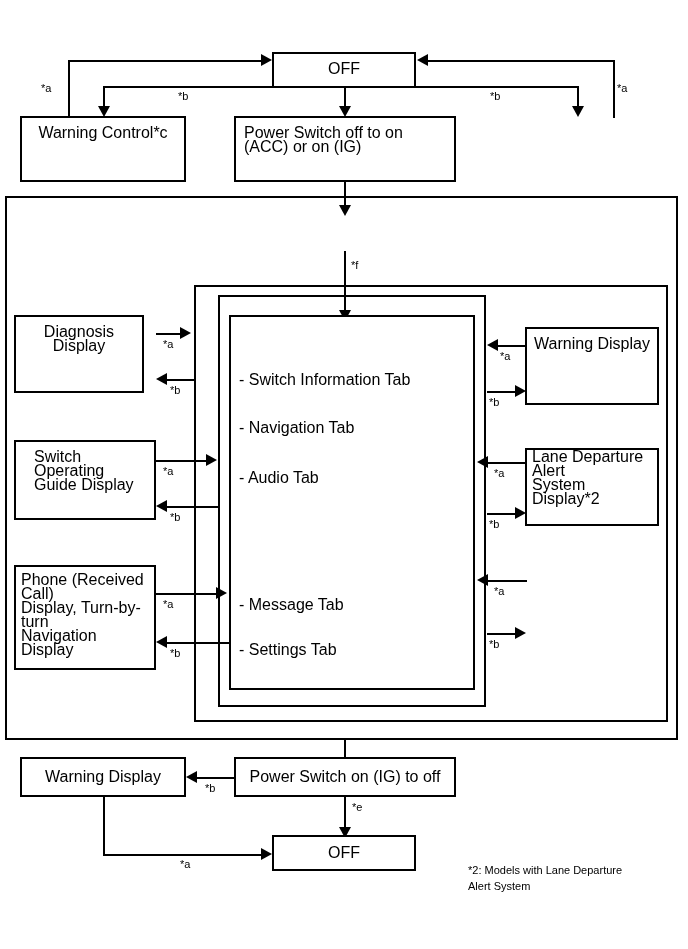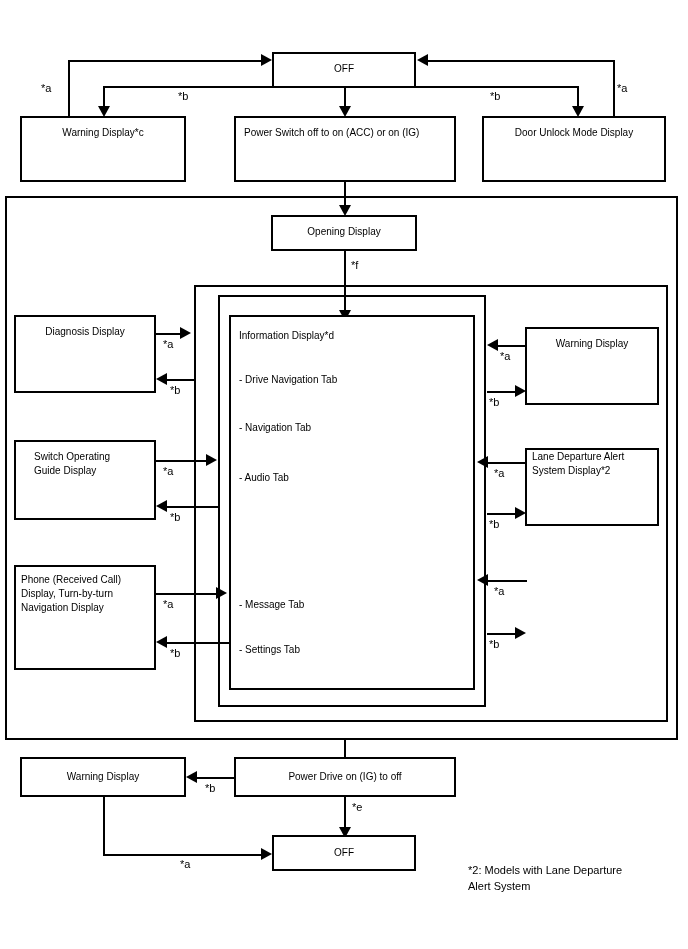--- a/index.html
+++ b/index.html
@@ -16,21 +16,21 @@
     overflow: hidden;
   }
   .box {
     position: absolute;
     border: 2px solid #000000;
     background: #ffffff;
     box-sizing: border-box;
   }
   .box > .lbl {
     position: absolute;
-    font-size: 10px;
+    font-size: 16px;
     color: #000000;
     line-height: 14px;
     white-space: pre-line;
   }
   .lbl-center {
     left: 0; right: 0; top: 8px;
     text-align: center;
   }
   .lbl-left {
     left: 8px; right: 6px; top: 8px;
@@ -77,32 +77,27 @@
 </head>
 <body>
 
 <div id="canvas">
 
   <div class="box" style="left:272px; top:52px; width:144px; height:36px;">
     <div class="lbl lbl-center">OFF</div>
   </div>
 
   <div class="box" style="left:20px; top:116px; width:166px; height:66px;">
-    <div class="lbl lbl-center">Warning Display*c</div>
+    <div class="lbl lbl-center">Warning Control*c</div>
   </div>
 
   <div class="box" style="left:234px; top:116px; width:222px; height:66px;">
     <div class="lbl lbl-left">Power Switch off to on (ACC) or on (IG)</div>
   </div>
 
-  <div class="box" style="left:482px; top:116px; width:184px; height:66px;">
-    <div class="lbl lbl-center">
-    </div>
-    <div class="lbl lbl-center">Door Unlock Mode Display</div>
-  </div>
 
   <div class="v" style="left:68px; top:60px; height:58px;"></div>
   <div class="h" style="left:68px; top:60px; width:194px;"></div>
   <div class="ar ar-r" style="left:261px; top:54px;"></div>
   <span class="mark" style="left:41px; top:82px;">*a</span>
 
   <div class="h" style="left:103px; top:86px; width:171px;"></div>
   <div class="v" style="left:103px; top:86px; height:24px;"></div>
   <div class="ar ar-d" style="left:98px; top:106px;"></div>
   <span class="mark" style="left:178px; top:90px;">*b</span>
@@ -118,41 +113,37 @@
   <span class="mark" style="left:490px; top:90px;">*b</span>
 
   <div class="v" style="left:344px; top:88px; height:22px;"></div>
   <div class="ar ar-d" style="left:339px; top:106px;"></div>
 
   <div class="v" style="left:344px; top:182px; height:27px;"></div>
   <div class="ar ar-d" style="left:339px; top:205px;"></div>
 
   <div class="frame" style="left:5px; top:196px; width:673px; height:544px;"></div>
 
-  <div class="box" style="left:271px; top:215px; width:146px; height:36px;">
-    <div class="lbl lbl-center">Opening Display</div>
-  </div>
 
   <div class="v" style="left:344px; top:251px; height:63px;"></div>
   <div class="ar ar-d" style="left:339px; top:310px;"></div>
   <span class="mark" style="left:351px; top:259px;">*f</span>
 
   <div class="frame" style="left:194px; top:285px; width:474px; height:437px;"></div>
   <div class="frame" style="left:218px; top:295px; width:268px; height:412px;"></div>
 
   <div class="box" style="left:229px; top:315px; width:246px; height:375px;">
-    <div class="lbl lbl-left" style="top:12px;">Information Display*d</div>
-    <div class="lbl lbl-left" style="top:56px;">- Drive Navigation Tab</div>
+    <div class="lbl lbl-left" style="top:56px;">- Switch Information Tab</div>
     <div class="lbl lbl-left" style="top:154px;">- Audio Tab</div>
     <div class="lbl lbl-left" style="top:104px;">- Navigation Tab</div>
     <div class="lbl lbl-left" style="top:281px;">- Message Tab</div>
     <div class="lbl lbl-left" style="top:326px;">- Settings Tab</div>
   </div>
 
-  <div class="box" style="left:14px; top:315px; width:142px; height:78px;">
+  <div class="box" style="left:14px; top:315px; width:130px; height:78px;">
     <div class="lbl lbl-center">Diagnosis Display</div>
   </div>
 
   <div class="h" style="left:156px; top:333px; width:26px;"></div>
   <div class="ar ar-r" style="left:180px; top:327px;"></div>
   <span class="mark" style="left:163px; top:338px;">*a</span>
 
   <div class="h" style="left:166px; top:379px; width:30px;"></div>
   <div class="ar ar-l" style="left:156px; top:373px;"></div>
   <span class="mark" style="left:170px; top:384px;">*b</span>
@@ -211,21 +202,21 @@
   <span class="mark" style="left:489px; top:638px;">*b</span>
 
   <div class="v" style="left:344px; top:740px; height:24px;"></div>
   <div class="ar ar-d" style="left:339px; top:760px;"></div>
 
   <div class="box" style="left:20px; top:757px; width:166px; height:40px;">
     <div class="lbl lbl-center" style="top:11px;">Warning Display</div>
   </div>
 
   <div class="box" style="left:234px; top:757px; width:222px; height:40px;">
-    <div class="lbl lbl-center" style="top:11px;">Power Drive on (IG) to off</div>
+    <div class="lbl lbl-center" style="top:11px;">Power Switch on (IG) to off</div>
   </div>
 
   <div class="h" style="left:196px; top:777px; width:40px;"></div>
   <div class="ar ar-l" style="left:186px; top:771px;"></div>
   <span class="mark" style="left:205px; top:782px;">*b</span>
 
   <div class="v" style="left:344px; top:797px; height:34px;"></div>
   <div class="ar ar-d" style="left:339px; top:827px;"></div>
   <span class="mark" style="left:352px; top:801px;">*e</span>
 

